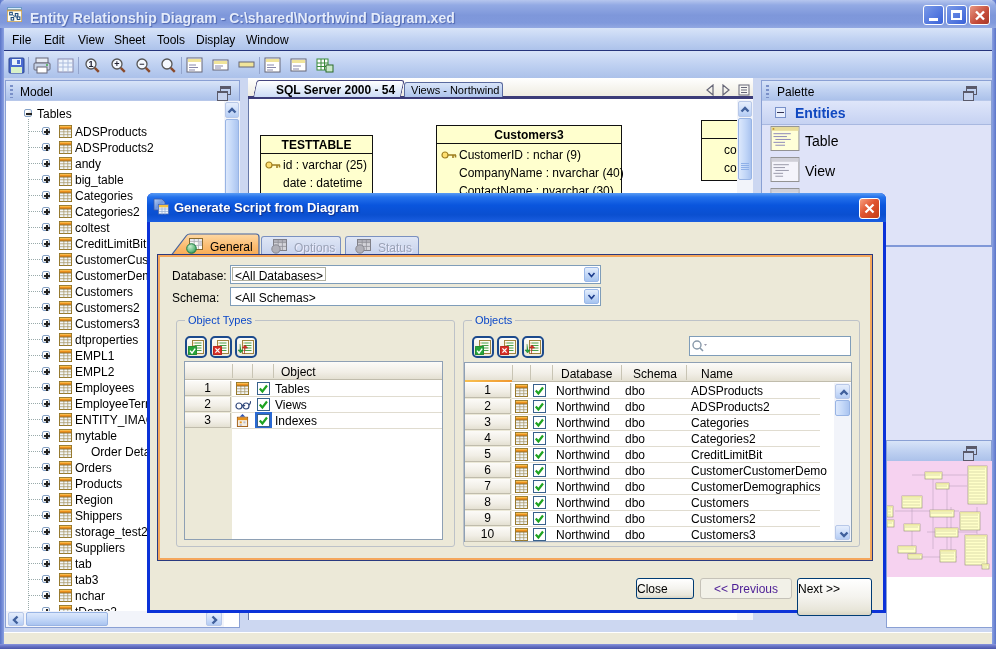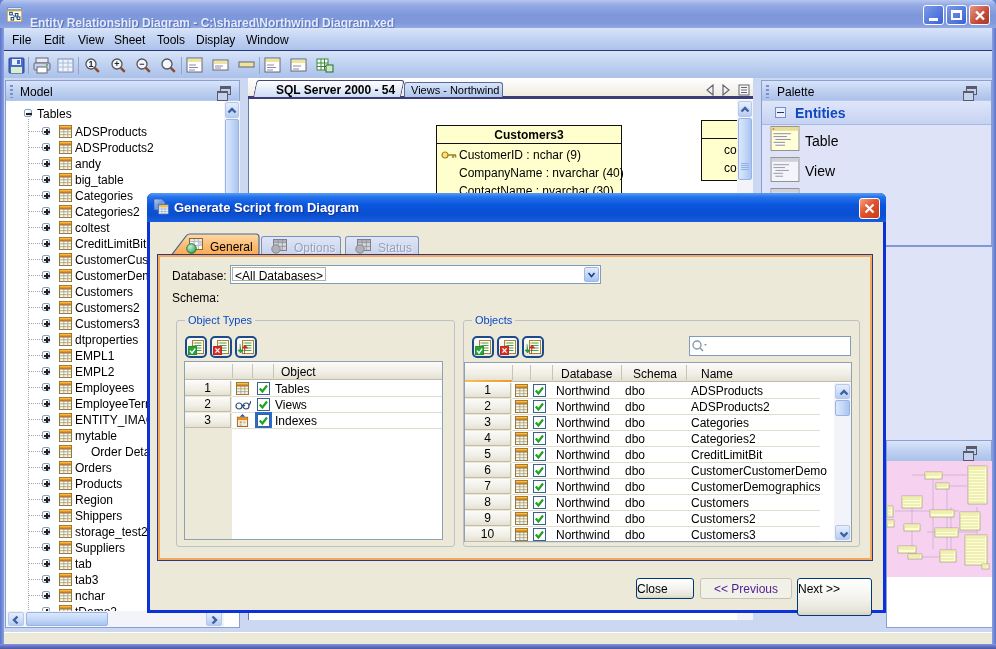--- a/index.html
+++ b/index.html
@@ -122,21 +122,21 @@
         <path d="M4 6.5L11 12M10 7L5 11.5" stroke="#1c4a7c" stroke-width="1" stroke-dasharray="1.2 1"></path>
         <rect x="2.2" y="4.8" width="3.6" height="3.6" fill="#1c4a7c"></rect>
         <circle cx="4" cy="6.6" r="0.9" fill="#fff"></circle>
         <rect x="7.8" y="6" width="3.6" height="3.6" fill="#1c4a7c"></rect>
         <circle cx="9.6" cy="7.8" r="0.9" fill="#fff"></circle>
         <rect x="3.6" y="10" width="3.6" height="3.6" fill="#1c4a7c"></rect>
         <circle cx="5.4" cy="11.8" r="0.9" fill="#fff"></circle>
         <rect x="9.8" y="9.4" width="3.6" height="3.6" fill="#1c4a7c"></rect>
         <circle cx="11.6" cy="11.2" r="0.9" fill="#fff"></circle>
       </svg></div>
-<div style="position:absolute;left:30px;top:16px;width:700px;height:18px;font-size:12px;font-weight:bold;color:#e4ebfa;text-shadow:1px 1px 1px #5068b0">Entity Relationship Diagram - C:\shared\Northwind Diagram.xed</div>
+<div style="position:absolute;left:30px;top:10px;width:700px;height:18px;font-size:14px;font-weight:bold;color:#e4ebfa;text-shadow:1px 1px 1px #5068b0">Entity Relationship Diagram - C:\shared\Northwind Diagram.xed</div>
 <div style="position:absolute;left:923px;top:5px;width:21px;height:20px;border:1px solid #fff;border-radius:3px;background:linear-gradient(135deg,#7a9ae8,#3a62d8)">
       <div style="position:absolute;left:5px;top:12px;width:9px;height:3px;background:#fff"></div>
     </div>
 <div style="position:absolute;left:946px;top:5px;width:21px;height:20px;border:1px solid #fff;border-radius:3px;background:linear-gradient(135deg,#7a9ae8,#3a62d8)">
       <div style="position:absolute;left:4px;top:4px;width:11px;height:10px;border:2px solid #fff;border-top-width:3px"></div>
     </div>
 <div style="position:absolute;left:969px;top:5px;width:21px;height:20px;border:1px solid #fff;border-radius:3px;background:linear-gradient(135deg,#e89884,#c44a38 60%,#a83828)"><svg width="21" height="20">
         <path d="M6 5.5l8 8M14 5.5l-8 8" stroke="#fff" stroke-width="2.4"></path>
       </svg></div>
 <div class="hdr" style="position:absolute;left:4px;top:28px;width:988px;height:23px"></div>
@@ -440,20 +440,29 @@
       </svg></div>
 <div style="position:absolute;left:248px;top:99px;width:505px;height:521px;background:#fff;border-left:1px solid #6678a8"></div>
 <div style="position:absolute;left:737px;top:100px;width:16px;height:520px;background:#f2f4fa"></div>
 <div class="sb-btn" style="left:738px;top:101px;width:14px;height:16px"><svg width="12" height="12" style="margin-top:2px">
         <use href="#chevU"></use>
       </svg></div>
 <div class="sb-thumb-v" style="left:738px;top:118px;width:14px;height:62px;">
       <div style="position:absolute;left:2px;top:44px;width:8px;height:8px;background:repeating-linear-gradient(180deg,#8fb0e8 0 1px,transparent 1px 2px)"></div>
     </div>
 <div style="position:absolute;left:249px;top:100px;width:488px;height:520px;overflow:hidden">
+      <div style="position:absolute;left:11px;top:35px;width:113px;height:80px;background:#ffffce;border:1px solid #111">
+        <div style="position:absolute;left:0;top:2px;width:100%;text-align:center;font-weight:bold;font-size:12px">TESTTABLE</div>
+        <div style="position:absolute;left:0;top:17px;width:100%;height:1px;background:#111"></div>
+        <svg style="position:absolute;left:4px;top:24px" width="16" height="10">
+          <use href="#key"></use>
+        </svg>
+        <div style="position:absolute;left:22px;top:22px;font-size:12px;white-space:nowrap">id : varchar (25)</div>
+        <div style="position:absolute;left:22px;top:40px;font-size:12px;white-space:nowrap">date : datetime</div>
+      </div>
       <div style="position:absolute;left:187px;top:25px;width:186px;height:90px;background:#ffffce;border:1px solid #111">
         <div style="position:absolute;left:0;top:2px;width:100%;text-align:center;font-weight:bold;font-size:12px">Customers3</div>
         <div style="position:absolute;left:0;top:17px;width:100%;height:1px;background:#111"></div>
         <svg style="position:absolute;left:4px;top:24px" width="16" height="10">
           <use href="#key"></use>
         </svg>
         <div style="position:absolute;left:22px;top:22px;font-size:12px;white-space:nowrap">CustomerID : nchar (9)</div>
         <div style="position:absolute;left:22px;top:40px;font-size:12px;white-space:nowrap">CompanyName : nvarchar (40)</div>
         <div style="position:absolute;left:22px;top:58px;font-size:12px;white-space:nowrap">ContactName : nvarchar (30)</div>
       </div>
@@ -638,20 +647,26 @@
       <div style="position:absolute;left:10px;top:61px;width:716px;height:307px;border:1px solid #2a3a80"></div>
       <div style="position:absolute;left:11px;top:62px;width:714px;height:305px;border:2px solid #f5a75c;background:#ece9d8"></div>
       <div style="position:absolute;left:25px;top:76px;font-size:12px">Database:</div>
       <div style="position:absolute;left:25px;top:98px;font-size:12px">Schema:</div>
       <div style="position:absolute;left:83px;top:72px;width:371px;height:19px;background:#fff;border:1px solid #7f9db9">
         <div style="position:absolute;left:1px;top:1px;height:14px;border:1px solid #b0b0a0;padding:1px 2px;font-size:12px;white-space:nowrap">&lt;All Databases&gt;</div>
         <div style="position:absolute;right:1px;top:1px;width:15px;height:15px;border:1px solid #9ab8e8;border-radius:2px;background:linear-gradient(180deg,#e4eefc 0%,#c4d8f6 50%,#a6c4f0 100%)"><svg width="13" height="13">
             <path d="M3.5 5l3 3.5 3-3.5" fill="none" stroke="#1c3c8c" stroke-width="1.6"></path>
           </svg></div>
       </div>
+      <div style="position:absolute;left:83px;top:94px;width:371px;height:19px;background:#fff;border:1px solid #7f9db9">
+        <div style="position:absolute;left:4px;top:3px;font-size:12px;white-space:nowrap">&lt;All Schemas&gt;</div>
+        <div style="position:absolute;right:1px;top:1px;width:15px;height:15px;border:1px solid #9ab8e8;border-radius:2px;background:linear-gradient(180deg,#e4eefc 0%,#c4d8f6 50%,#a6c4f0 100%)"><svg width="13" height="13">
+            <path d="M3.5 5l3 3.5 3-3.5" fill="none" stroke="#1c3c8c" stroke-width="1.6"></path>
+          </svg></div>
+      </div>
       <div class="gb" style="left:29px;top:127px;width:279px;height:227px">
         <div class="gbl">Object Types</div>
       </div>
       <div class="tbtn" style="left:38px;top:143px">
         <svg style="position:absolute;left:1px;top:1px" width="16" height="16">
           <use href="#sheetbtn"></use>
         </svg>
         <svg style="position:absolute;left:1px;bottom:1px" width="9" height="9">
           <rect width="9" height="9" rx="1.5" fill="#28a43a" stroke="#187028" stroke-width="0.8"></rect>
           <path d="M2 4.6l2 2.4 3.2-4.4" fill="none" stroke="#fff" stroke-width="1.4"></path>

